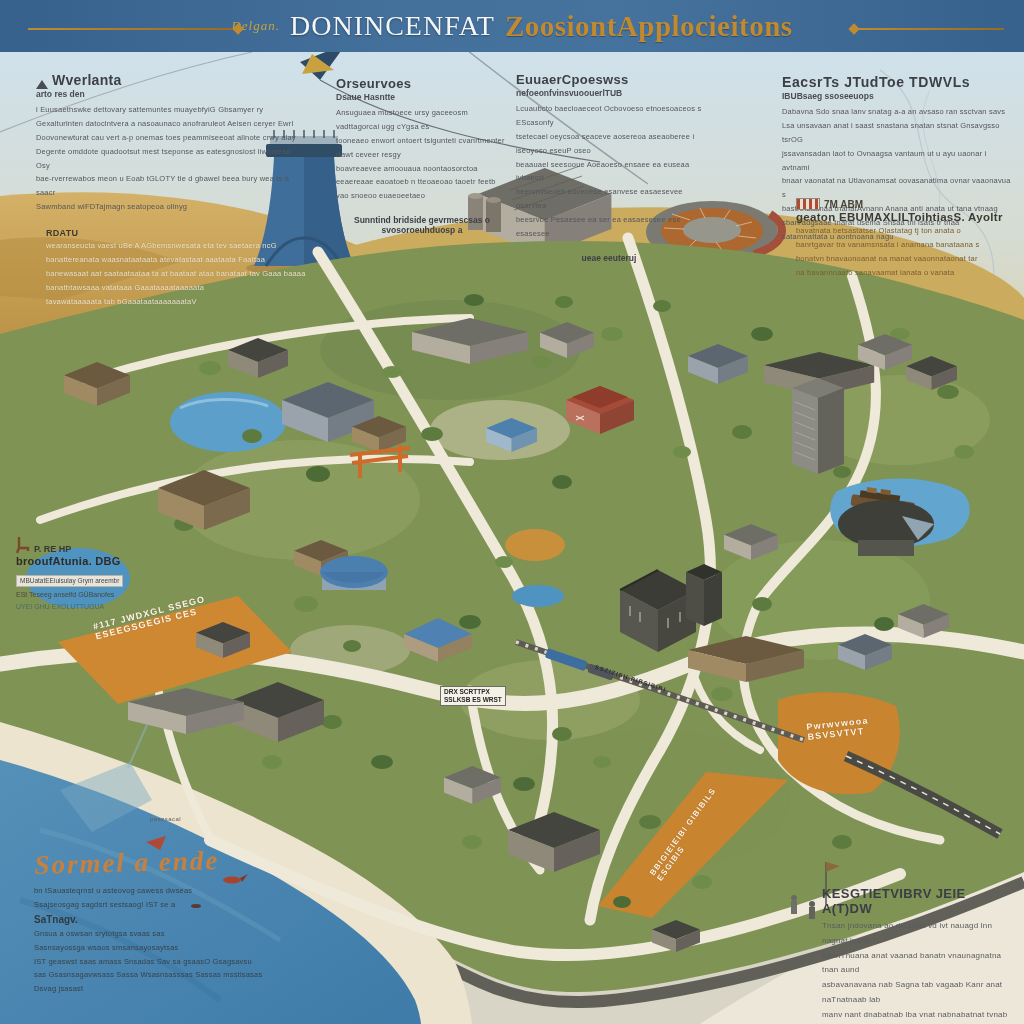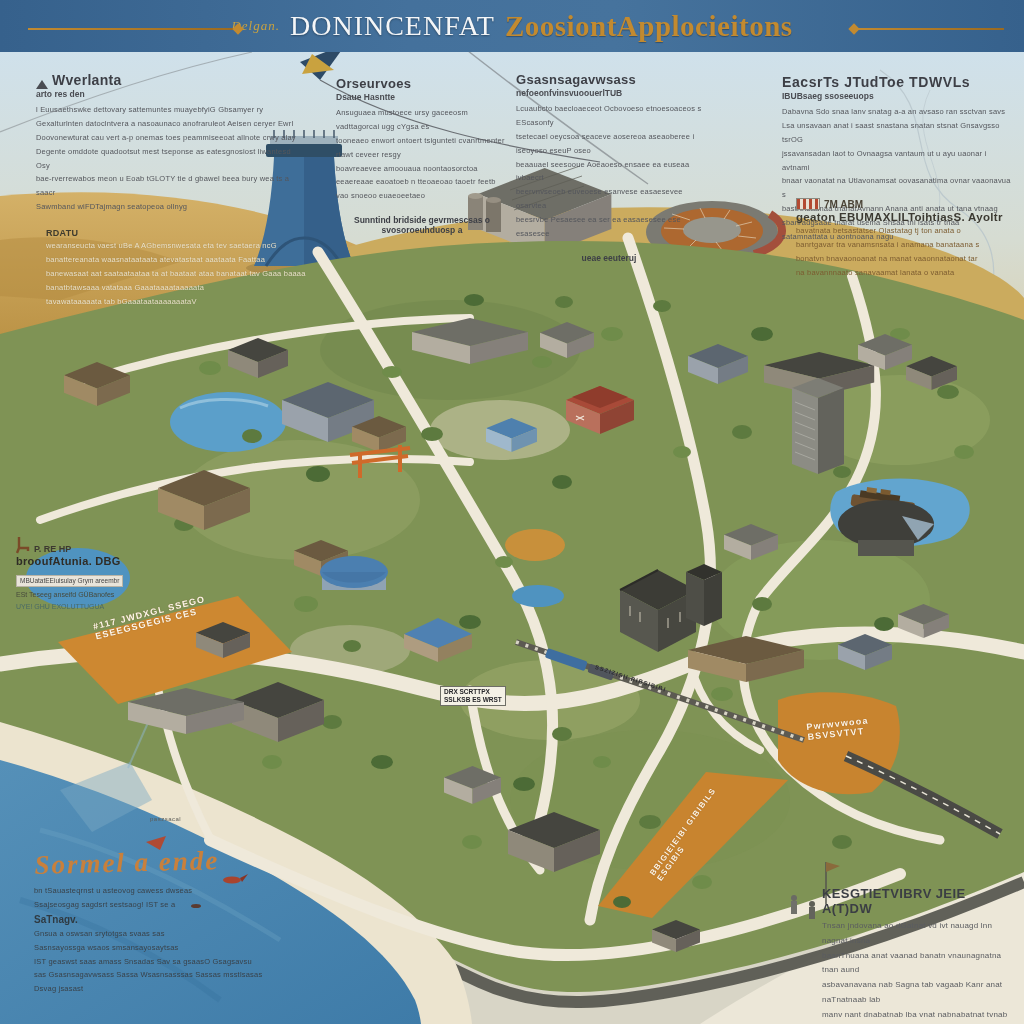--- a/index.html
+++ b/index.html
@@ -402,21 +402,21 @@
     <p class="h">Orseurvoes</p>
     <p class="sh">Dsaue Hasntte</p>
     <p class="tiny">Ansuguaea mustoece ursy gaceeosm vadttagorcai ugg cYgsa es
 tooneaeo enwort ontoert tsigunteti cvanrtmenter rtawt ceveer resgy
 boavreaevee amoouaua noontaosorctoa
 eeaereaae eaoatoeb n tteoaeoao taoetr feetb vao snoeoo euaeoeetaeo</p>
     <p class="foot">Sunntind bridside gevrmescsas o svosoroeuhduosp a</p>
   </div>
 
   <div class="ann a3" style="left:516px;top:72px;width:186px;">
-    <p class="h">Gsasnsagavwsass</p>
+    <p class="h">EuuaerCpoeswss</p>
     <p class="sh">nefoeonfvinsvuoouerlTUB</p>
     <p class="tiny">Lcuaubcto baecloaeceot Ocbovoeso etnoesoaceos s EScasonfy
 tsetecael oeycsoa seaceve aosereoa aseaoberee i iseoyoso eseuP oseo
 beaauael seesooue Aoeaoeso ensaee ea euseaa ivbaecrt
 beervnvseoeb euveoese esanvese easaesevee osarvtea
 beesrvbe Pesaesee ea ser ea easaesesee ese esasesee</p>
     <p class="foot">ueae eeuteruj</p>
   </div>
 
   <div class="ann a4" style="left:782px;top:74px;width:230px;">

